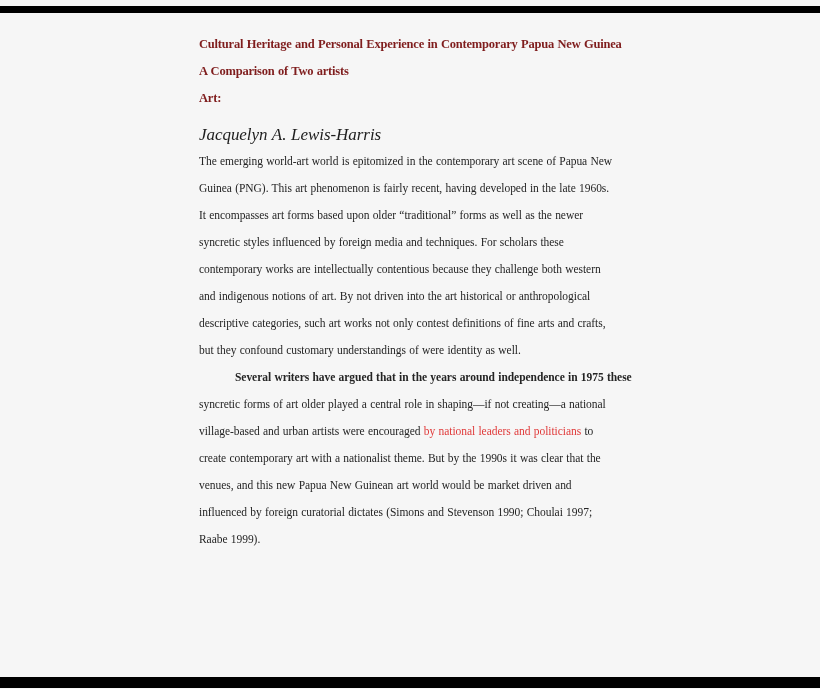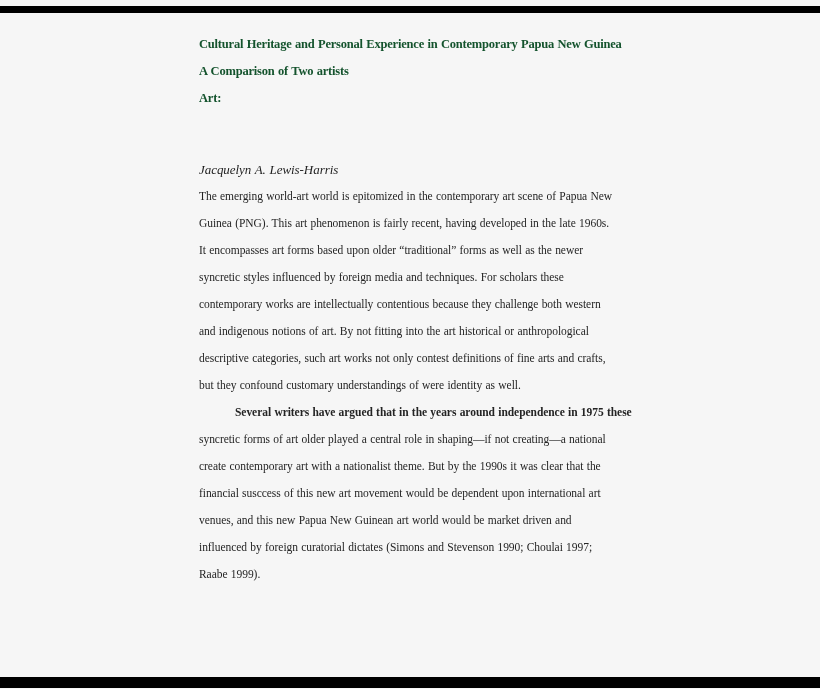--- a/index.html
+++ b/index.html
@@ -34,26 +34,26 @@
     white-space: nowrap;
     font-size: 11.5px;
     letter-spacing: -0.05px;
     word-spacing: 0.5px;
     color: #242424;
   }
   .title-line {
     font-weight: bold;
     font-size: 12.5px;
     letter-spacing: -0.2px;
-    color: #14532d;
+    color: #7f1d1d;
   }
   .author-line {
     font-style: italic;
-    font-size: 13px;
-    margin-top: 44px;
+    font-size: 17px;
+    margin-top: 9px;
     color: #1e1e1e;
   }
   .para-start { }
   .indent { padding-left: 36px; font-weight: bold; }
   .highlight { color: #e03a3a; }
 </style>
 </head>
 <body>
 
 <div class="bar bar-top"></div>
@@ -64,27 +64,27 @@
   <div class="line title-line">A Comparison of Two artists</div>
   <div class="line title-line">Art:</div>
 
   <div class="line author-line">Jacquelyn A. Lewis-Harris</div>
 
   <div class="line para-start">The emerging world-art world is epitomized in the contemporary art scene of Papua New</div>
   <div class="line">Guinea (PNG). This art phenomenon is fairly recent, having developed in the late 1960s.</div>
   <div class="line">It encompasses art forms based upon older “traditional” forms as well as the newer</div>
   <div class="line">syncretic styles influenced by foreign media and techniques. For scholars these</div>
   <div class="line">contemporary works are intellectually contentious because they challenge both western</div>
-  <div class="line">and indigenous notions of art. By not fitting into the art historical or anthropological</div>
+  <div class="line">and indigenous notions of art. By not driven into the art historical or anthropological</div>
   <div class="line">descriptive categories, such art works not only contest definitions of fine arts and crafts,</div>
   <div class="line">but they confound customary understandings of were identity as well.</div>
 
   <div class="line indent">Several writers have argued that in the years around independence in 1975 these</div>
   <div class="line">syncretic forms of art older played a central role in shaping—if not creating—a national</div>
+  <div class="line"><span>village-based and urban artists were encouraged </span><span class="highlight">by national leaders and politicians</span><span> to</span></div>
   <div class="line">create contemporary art with a nationalist theme. But by the 1990s it was clear that the</div>
-  <div class="line">financial susccess of this new art movement would be dependent upon international art</div>
   <div class="line">venues, and this new Papua New Guinean art world would be market driven and</div>
   <div class="line">influenced by foreign curatorial dictates (Simons and Stevenson 1990; Choulai 1997;</div>
   <div class="line">Raabe 1999).</div>
 
 </div>
 
 <div class="bar bar-bottom"></div>
 
 </body></html>

